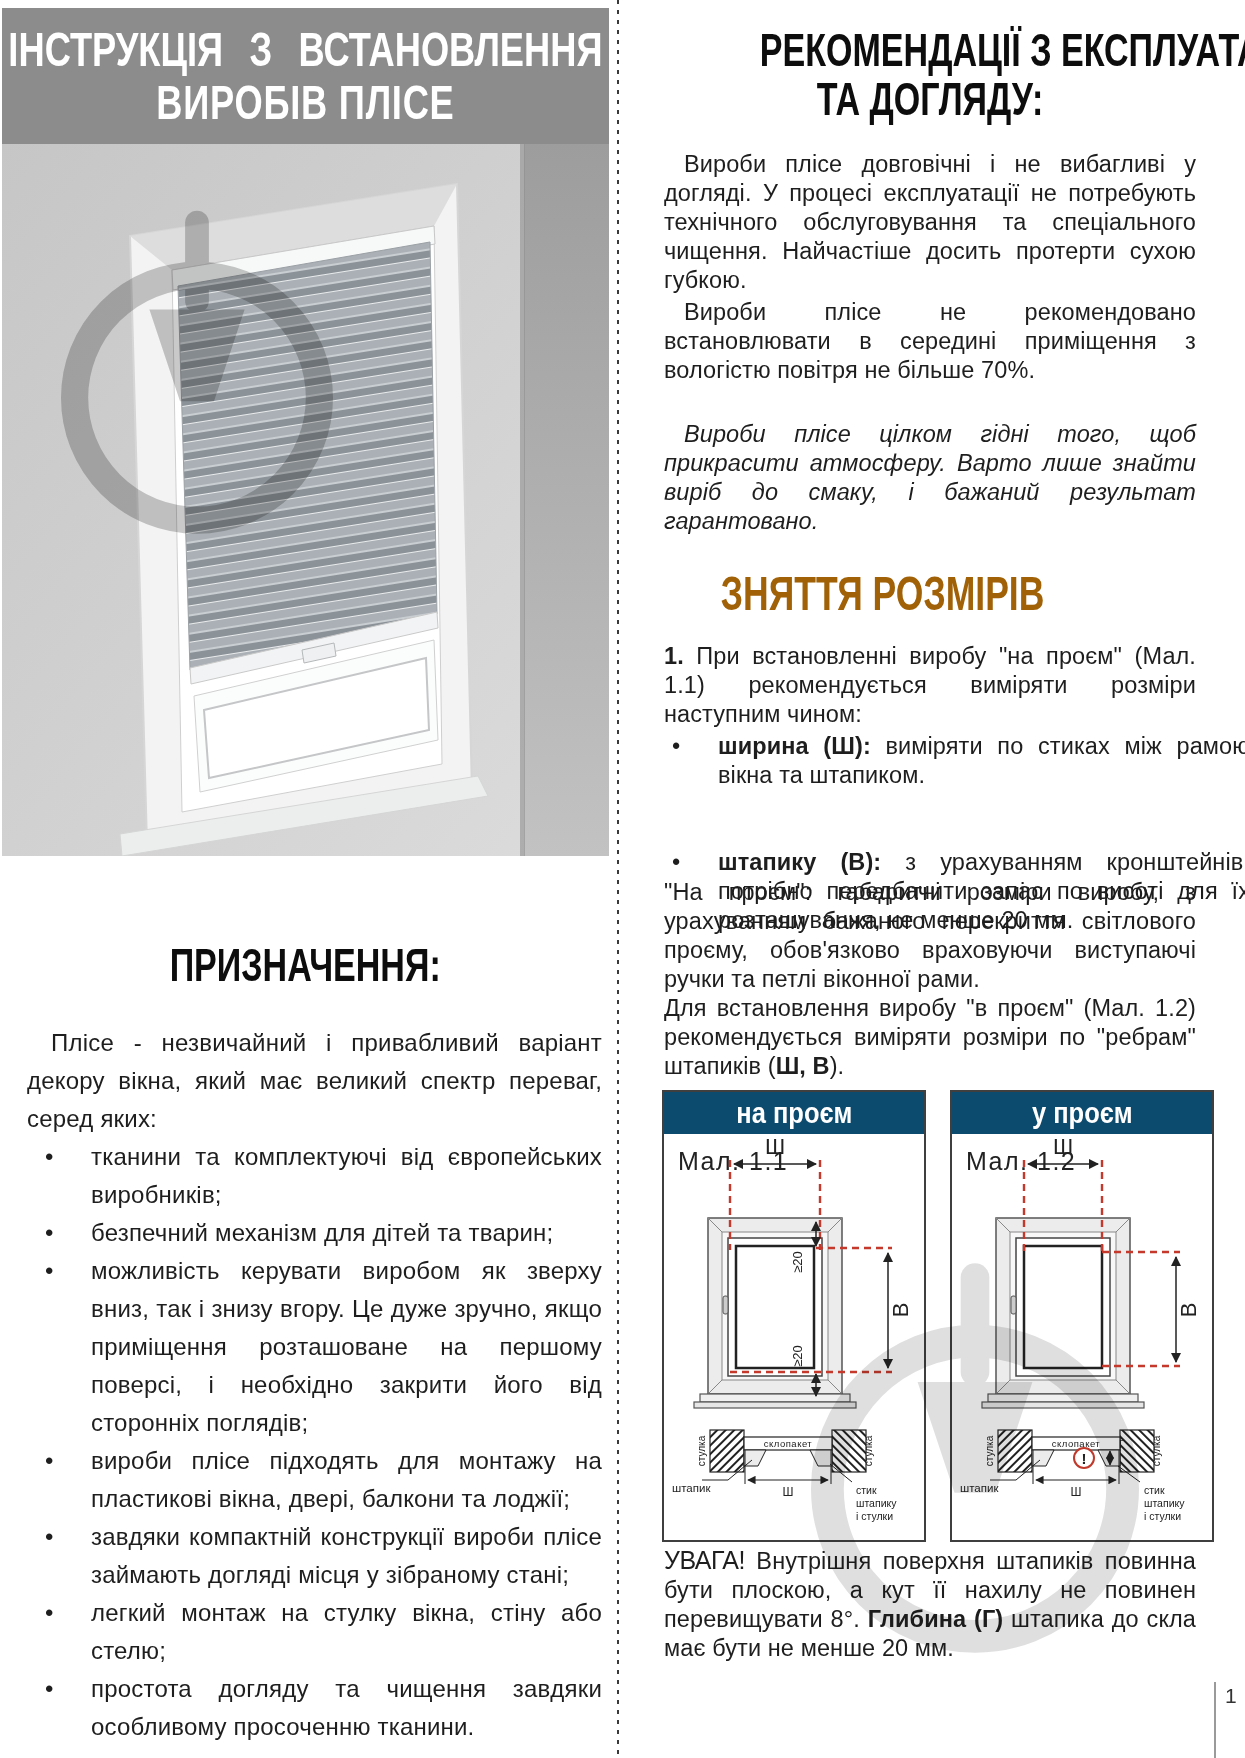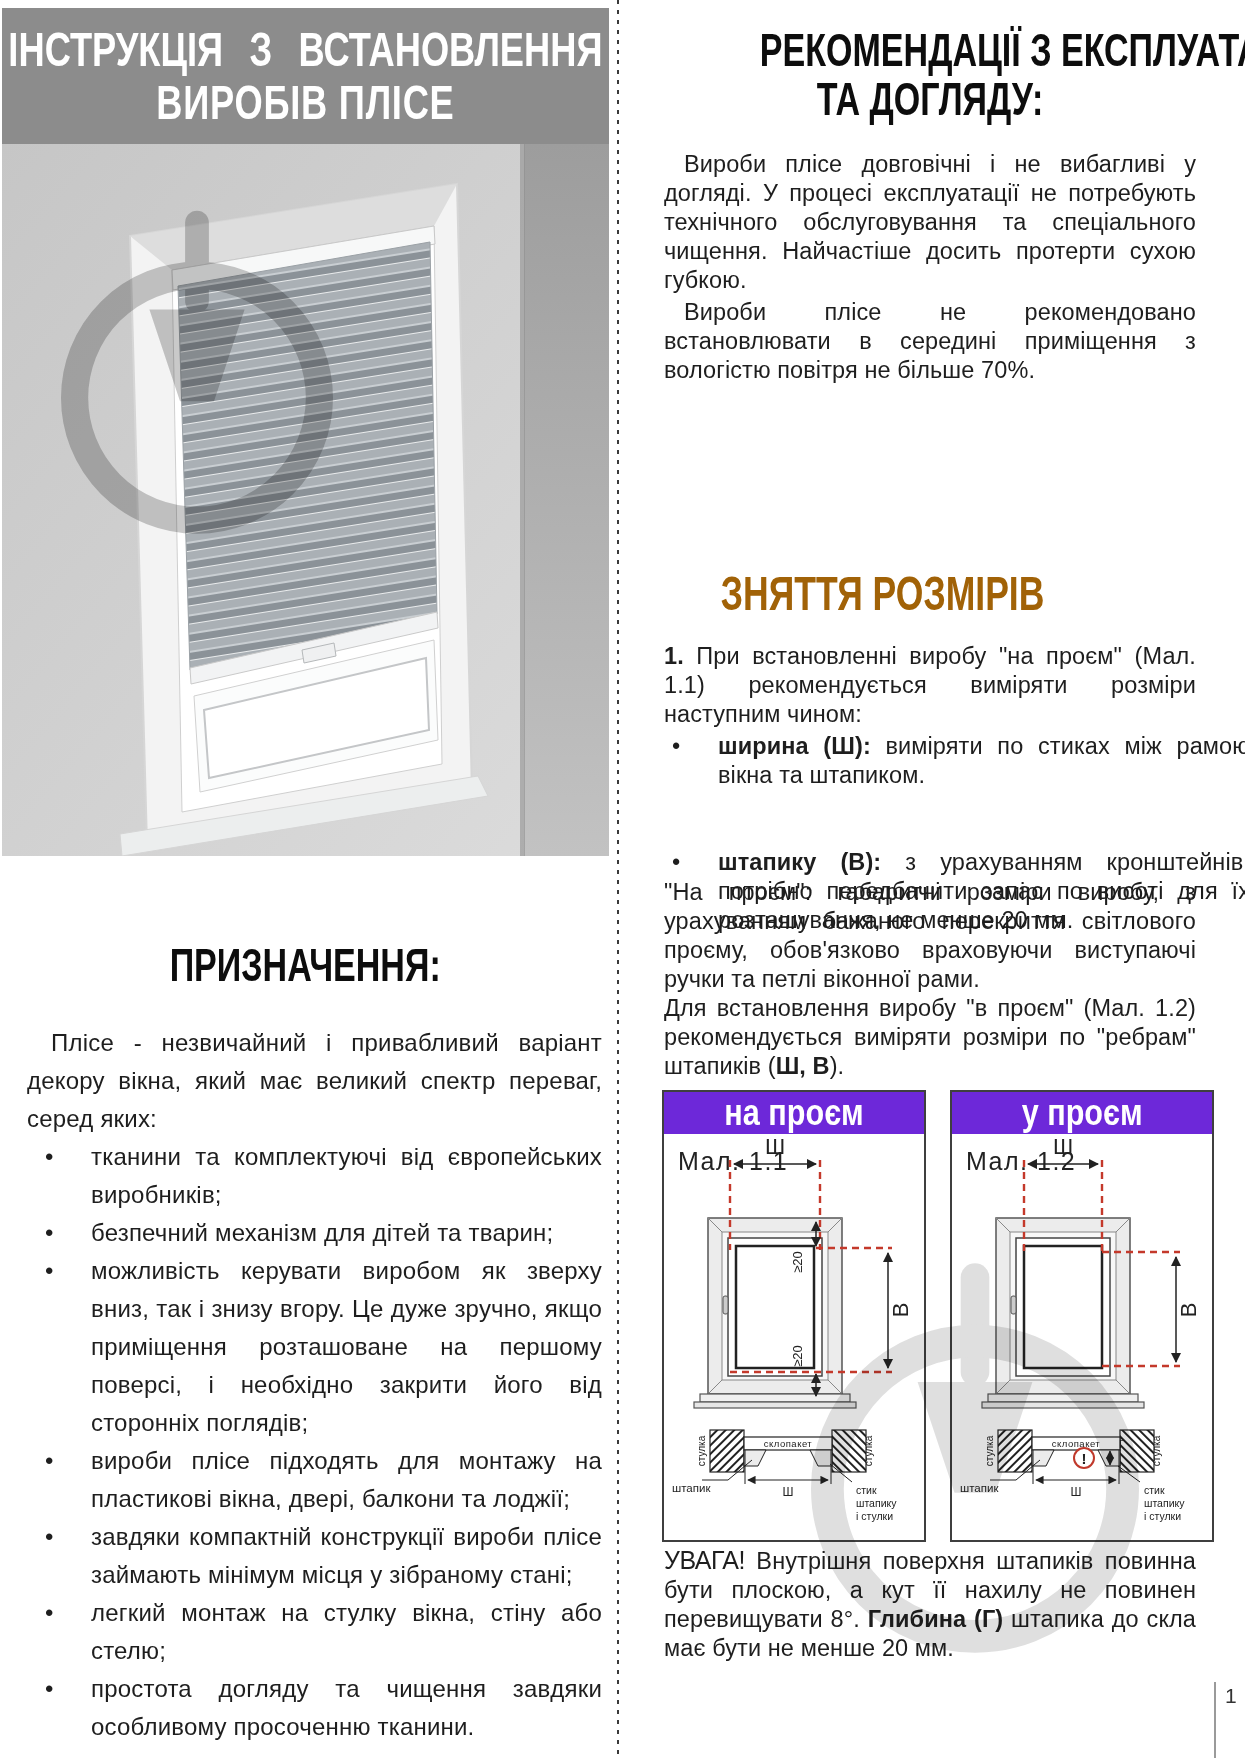--- a/index.html
+++ b/index.html
@@ -35,22 +35,22 @@
   .step{position:absolute;left:0;top:642px;width:532px;}
   .rb1{position:absolute;left:0;top:732px;width:532px;}
   .rb2{position:absolute;left:0;top:790px;width:532px;}
   .note1{position:absolute;left:0;top:878px;width:532px;}
   .note2{position:absolute;left:0;top:994px;width:532px;}
   .rli{position:relative;padding-left:54px;}
   .rli .dot{position:absolute;left:8px;top:0;}
   
   #panels{position:absolute;left:662px;top:1090px;display:flex;gap:24px;}
   .panel{width:264px;border:2px solid #3f3f3f;background:#fff;box-sizing:border-box;}
-  .pbar{height:42px;background:#6d28d9;display:flex;align-items:center;justify-content:center;
-        color:#fff;font-size:36px;}
+  .pbar{height:42px;background:#0c4a6e;display:flex;align-items:center;justify-content:center;
+        color:#fff;font-size:30px;}
   svg text{font-family:"Liberation Sans",sans-serif;fill:#222;}
   
   .attn{position:absolute;left:0;top:1546px;width:532px;}
   .attn .lbl{font-weight:400;font-size:25px;letter-spacing:-.5px;}
   .pagenum{position:absolute;left:1214px;top:1682px;height:76px;border-left:2px solid #9a9a9a;
            padding:2px 0 0 9px;font-size:21px;color:#333;}
 </style>
 </head>
 <body>
 
@@ -111,35 +111,36 @@
       <span class="cond">ПРИЗНАЧЕННЯ:</span>
     </div>
 
     <div class="intro lbody">Плісе - незвичайний і привабливий варіант декору вікна, який має великий спектр переваг, серед яких:</div>
 
     <div class="lblist lbody">
       <div class="li"><span class="dot">•</span><span>тканини та комплектуючі від європейських виробників;</span></div>
       <div class="li"><span class="dot">•</span><span>безпечний механізм для дітей та тварин;</span></div>
       <div class="li"><span class="dot">•</span><span>можливість керувати виробом як зверху вниз, так і знизу вгору. Це дуже зручно, якщо приміщення розташоване на першому поверсі, і необхідно закрити його від сторонніх поглядів;</span></div>
       <div class="li"><span class="dot">•</span><span>вироби плісе підходять для монтажу на пластикові вікна, двері, балкони та лоджії;</span></div>
-      <div class="li"><span class="dot">•</span><span>завдяки компактній конструкції вироби плісе займають мінімум місця у зібраному стані;</span></div>
+      <div class="li"><span class="dot">•</span><span>завдяки компактній конструкції вироби плісе займають догляді місця у зібраному стані;</span></div>
       <div class="li"><span class="dot">•</span><span>легкий монтаж на стулку вікна, стіну або стелю;</span></div>
       <div class="li"><span class="dot">•</span><span>простота догляду та чищення завдяки особливому просоченню тканини.</span></div>
     </div>
   </div>
 
   <div id="rightcol">
 
     <div class="care-h">
       <span class="cond">РЕКОМЕНДАЦІЇ З ЕКСПЛУАТАЦІЇ</span><br>
       <span class="cond">ТА ДОГЛЯДУ:</span>
     </div>
 
     <div class="p1 rbody">Вироби плісе довговічні і не вибагливі у догляді. У процесі експлуатації не потребують технічного обслуговування та спеціального чищення. Найчастіше досить протерти сухою губкою.</div>
     <div class="p2 rbody">Вироби плісе не рекомендовано встановлювати в середині приміщення з вологістю повітря не більше 70%.</div>
+    <div class="p3 rbody">Вироби плісе цілком гідні того, щоб прикрасити атмосферу. Варто лише знайти виріб до смаку, і бажаний результат гарантовано.</div>
 
     <div class="meas-h">
       <span class="cond">ЗНЯТТЯ РОЗМІРІВ</span>
     </div>
 
     <div class="step rbody">
       <b>1.</b>
       <span>При встановленні виробу "на проєм" (Мал. 1.1) рекомендується виміряти розміри наступним чином:</span>
     </div>
 

